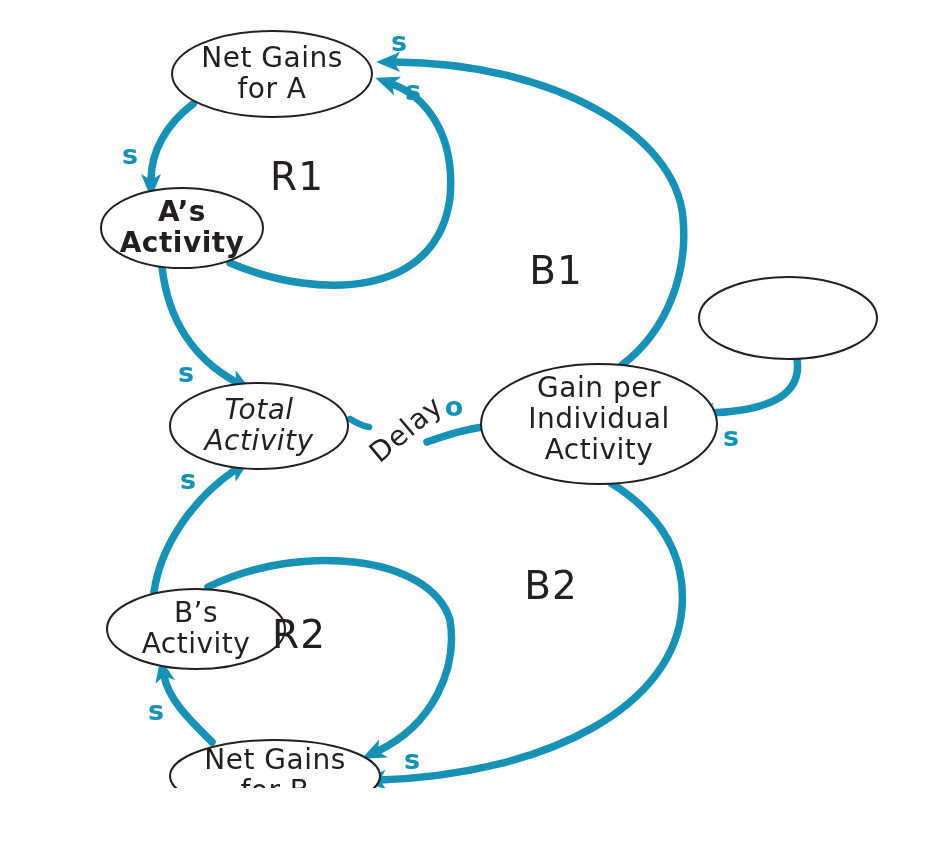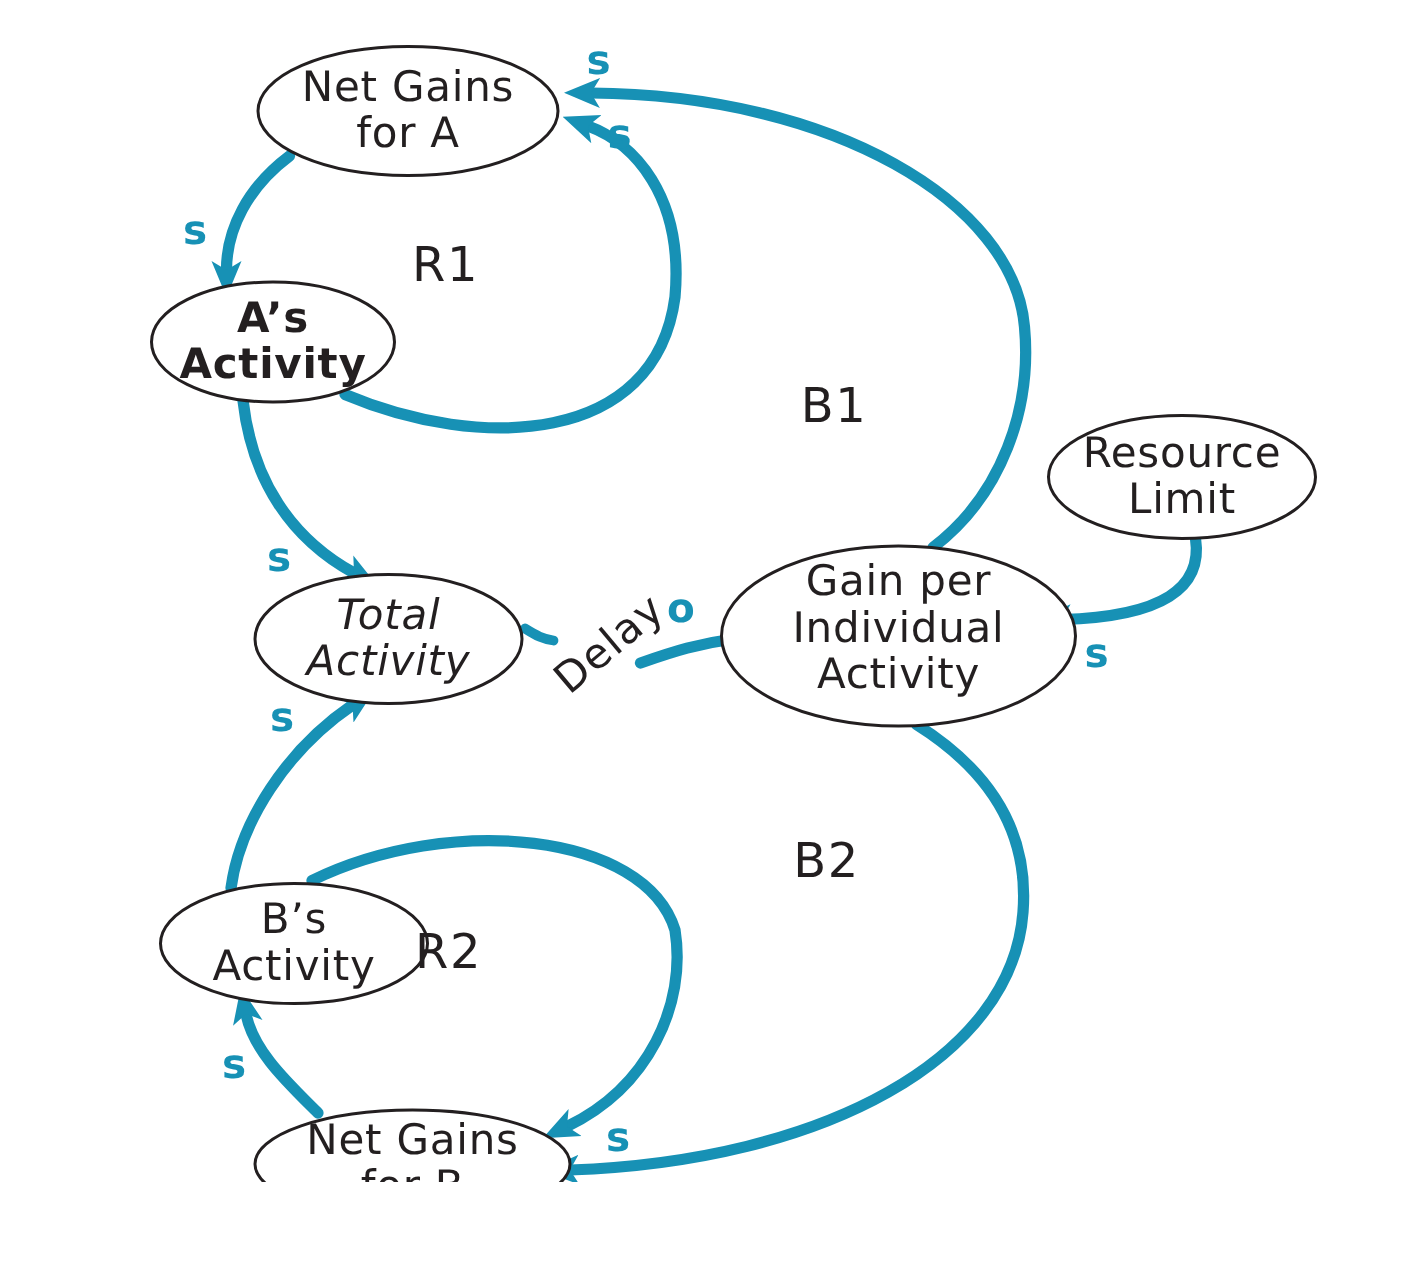--- a/index.html
+++ b/index.html
@@ -37,21 +37,21 @@
   .label{
     position:absolute;
     transform:translate(-50%,-50%);
     text-align:center;
     color:var(--ink);
     white-space:pre-line;
     line-height:1.1;
     user-select:none;
   }
   .node-label{font-size:28px;letter-spacing:0.5px;}
-  .loop-label{font-size:32px;letter-spacing:1px;}
+  .loop-label{font-size:39px;letter-spacing:1px;}
   .pol{
     position:absolute;
     transform:translate(-50%,-50%);
     color:var(--accent);
     font-weight:bold;
     font-size:27px;
     line-height:1;
     user-select:none;
   }
   .delay-label{
@@ -102,30 +102,28 @@
 
   <div class="label node-label" style="left:272px;top:74px;">Net Gains
 for A</div>
   <div class="label node-label" style="left:182px;top:228px;font-weight:bold;">A’s
 Activity</div>
   <div class="label node-label" style="left:259px;top:426px;font-style:italic;">Total
 Activity</div>
   <div class="label node-label" style="left:599px;top:419px;">Gain per
 Individual
 Activity</div>
-  <div class="label node-label" style="left:788px;top:318px;">Resource
-Limit</div>
   <div class="label node-label" style="left:196px;top:629px;">B’s
 Activity</div>
   <div class="label node-label" style="left:275px;top:776px;">Net Gains
 for B</div>
 
   <div class="label loop-label" style="left:297px;top:177px;">R1</div>
   <div class="label loop-label" style="left:556px;top:239px;margin-top:32px;">B1</div>
-  <div class="label loop-label" style="left:551px;top:574px;">B2</div>
+  <div class="label loop-label" style="left:551px;top:586px;">B2</div>
   <div class="label loop-label" style="left:299px;top:635px;">R2</div>
 
   <div class="pol" style="left:130px;top:154px;">s</div>
   <div class="pol" style="left:413px;top:90px;">s</div>
   <div class="pol" style="left:186px;top:372px;">s</div>
   <div class="pol" style="left:454px;top:406px;">o</div>
   <div class="pol" style="left:399px;top:41px;">s</div>
   <div class="pol" style="left:731px;top:436px;">s</div>
   <div class="pol" style="left:399px;top:800px;">s</div>
   <div class="pol" style="left:156px;top:710px;">s</div>

